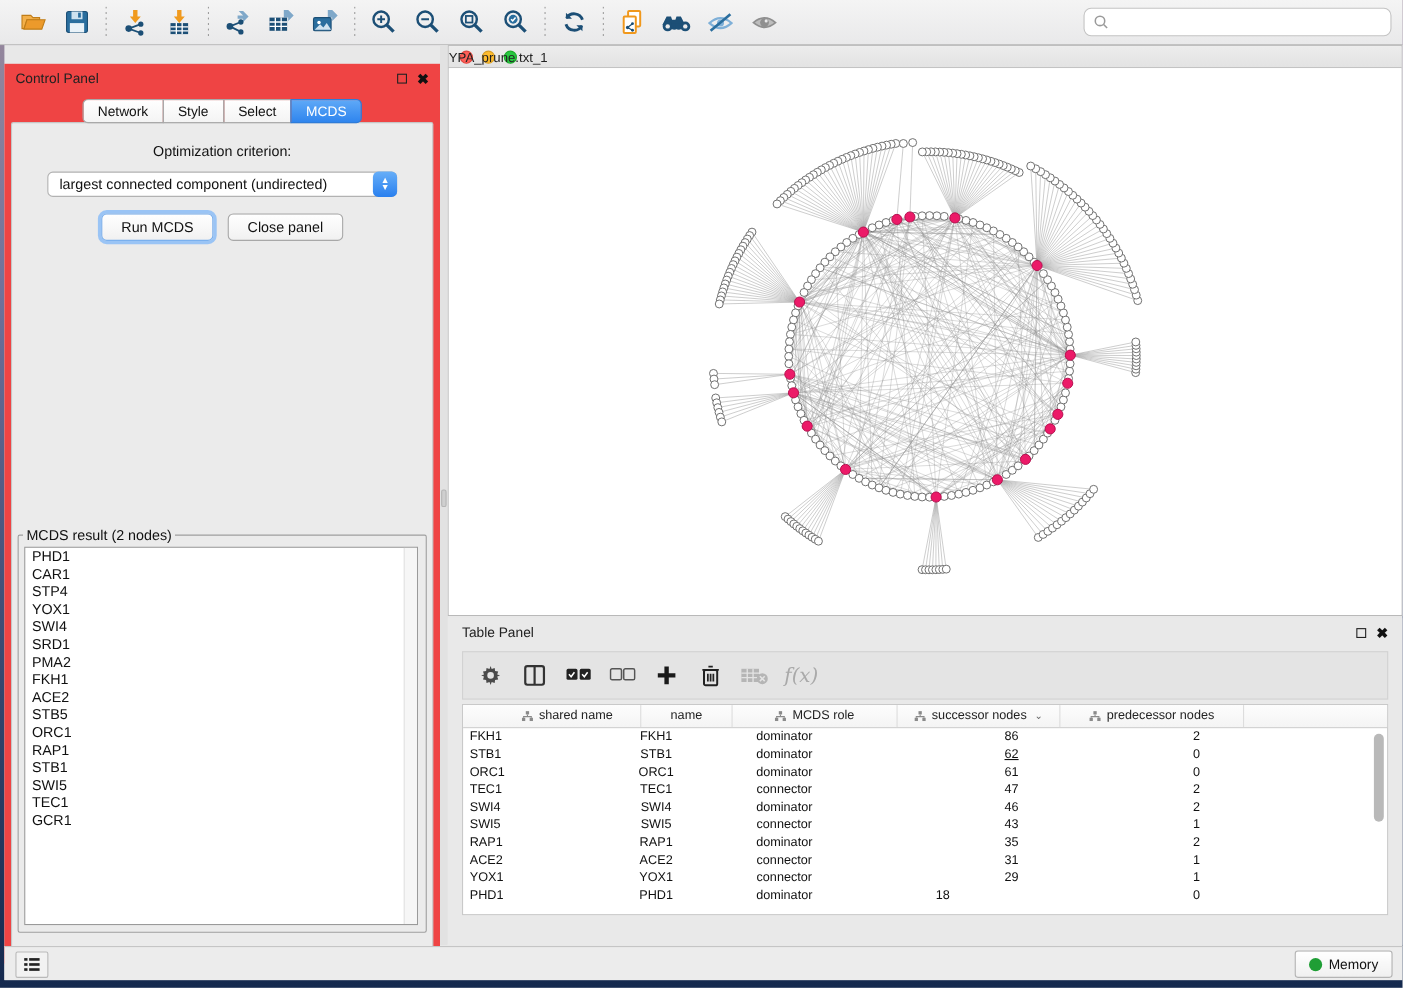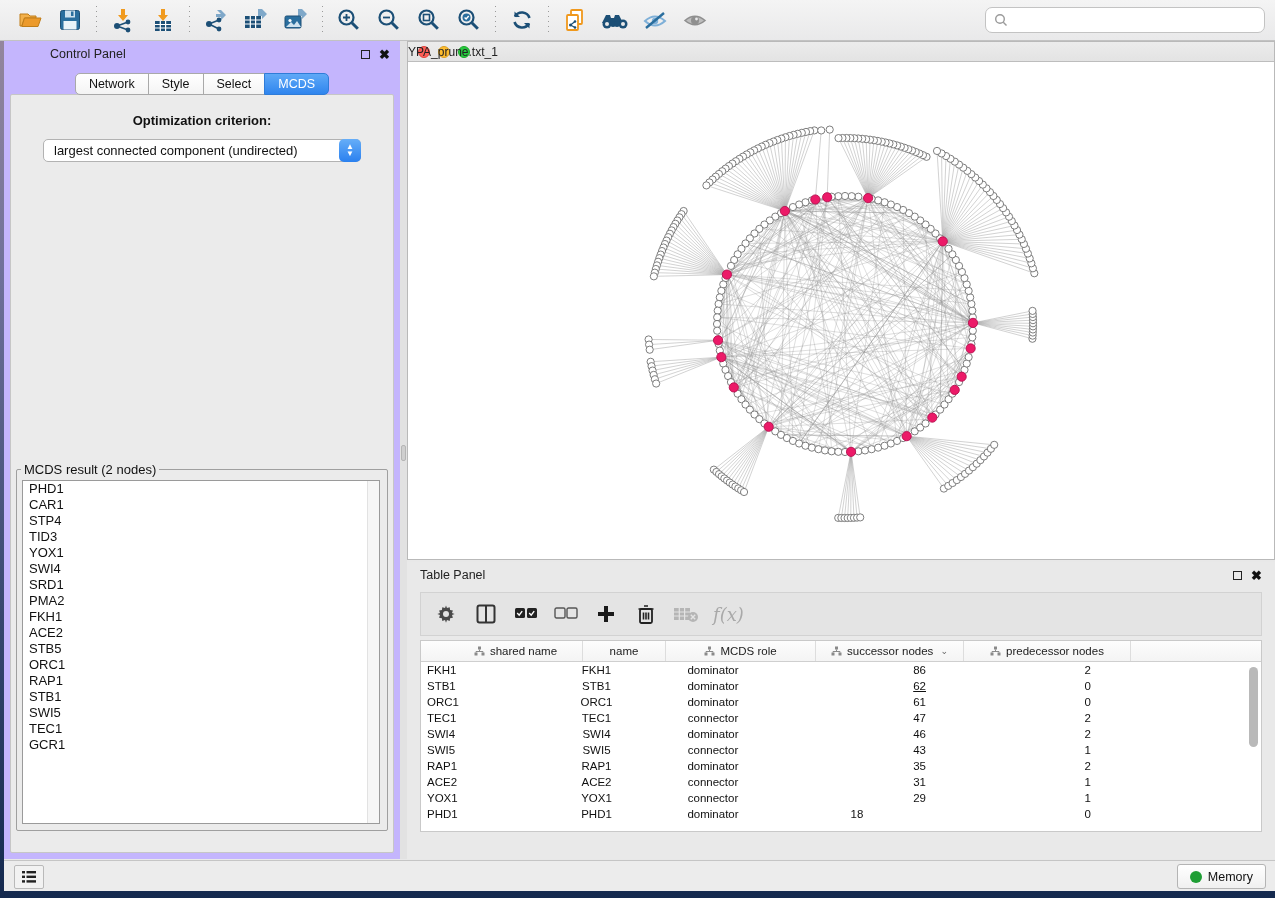--- a/index.html
+++ b/index.html
@@ -14,21 +14,21 @@
     background:linear-gradient(#f4f4f4,#e9e9ea);border-bottom:1px solid #c2c2c2;
     display:flex;align-items:center;padding:0 10px;}
   .tbtn{width:40px;height:34px;display:flex;align-items:center;justify-content:center;border-radius:4px;}
   .tsep{width:1px;height:28px;margin:0 6px;background-image:linear-gradient(#9a9a9a 30%,transparent 0);background-size:1px 5px;}
   .searchbox{margin-left:auto;width:280px;height:26px;border:1px solid #c3c3c3;border-radius:7px;
     background:#fff;display:flex;align-items:center;padding:0 8px;gap:6px;}
   .searchbox input{border:none;outline:none;flex:1;font:12px "Liberation Sans",sans-serif;background:transparent;}
   
   .appbody{position:absolute;left:4px;top:41px;width:1271px;height:850px;background:#e8e8e8;}
   
-  .cpanel{position:absolute;left:0;top:0;width:396px;height:818px;background:#c4b5fd;padding-left:36px;}
+  .cpanel{position:absolute;left:0;top:17px;width:396px;height:818px;background:#ef4444;}
   .panel-head{height:26px;display:flex;align-items:center;padding:0 10px;font-size:12.5px;color:#222;}
   .panel-head .wbtns{margin-left:auto;display:flex;gap:9px;align-items:center;}
   .float-ic{width:9px;height:9px;border:1.5px solid #222;display:inline-block;}
   .close-ic{font-size:13px;font-weight:bold;color:#111;line-height:9px;}
   .cp-tabs{position:absolute;left:0;top:32px;width:100%;display:flex;justify-content:center;z-index:3;}
   .seg{border:1px solid #a9a9a9;background:linear-gradient(#fff,#f4f4f4);padding:3px 13px;font-size:12.5px;
     margin-left:-1px;color:#111;}
   .seg:first-child{border-radius:5px 0 0 5px;margin-left:0;}
   .seg:last-child{border-radius:0 5px 5px 0;}
   .seg.active{background:linear-gradient(#5fa9f7,#2f85ee);color:#fff;border-color:#2f7cd8;}
@@ -243,36 +243,39 @@
         <span class="close-ic">✖</span>
       </span>
     </div>
     <div class="cp-tabs" id="cp-tabs">
         <span class="seg">Network</span>
         <span class="seg">Style</span>
         <span class="seg">Select</span>
         <span class="seg active">MCDS</span>
       </div>
     <div class="cp-pane">
-      <div class="opt-label" style="font-weight:bold;">Optimization criterion:</div>
+      <div class="opt-label" style="">Optimization criterion:</div>
       <div class="dropdown">
         <span>largest connected component (undirected)</span>
         <span class="dd-step">
             <span>▲</span>
             <span>▼</span>
           </span>
+      </div>
+      <div class="btnrow">
+        <button class="mbtn focused">Run MCDS</button>
+        <button class="mbtn">Close panel</button>
       </div>
       <fieldset class="resultbox">
         <legend>MCDS result (2 nodes)</legend>
         <div class="resultlist" id="result-list">
           <div class="scrolltrack"></div>
         <div class="rl-item">PHD1</div>
             <div class="rl-item">CAR1</div>
             <div class="rl-item">STP4</div>
-            <div class="rl-item">TID3</div>
             <div class="rl-item">YOX1</div>
             <div class="rl-item">SWI4</div>
             <div class="rl-item">SRD1</div>
             <div class="rl-item">PMA2</div>
             <div class="rl-item">FKH1</div>
             <div class="rl-item">ACE2</div>
             <div class="rl-item">STB5</div>
             <div class="rl-item">ORC1</div>
             <div class="rl-item">RAP1</div>
             <div class="rl-item">STB1</div>

